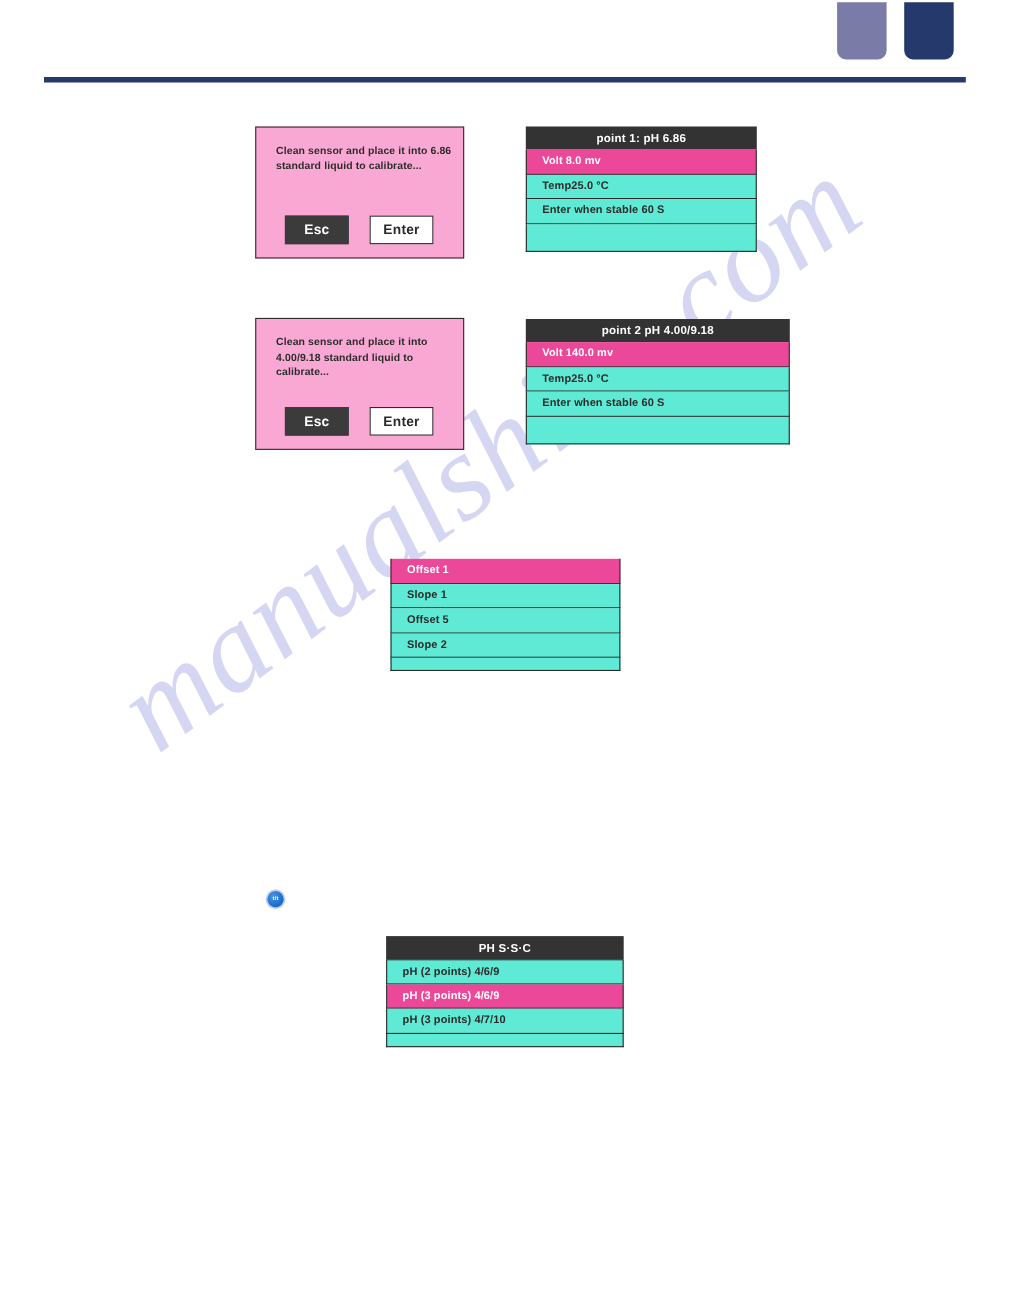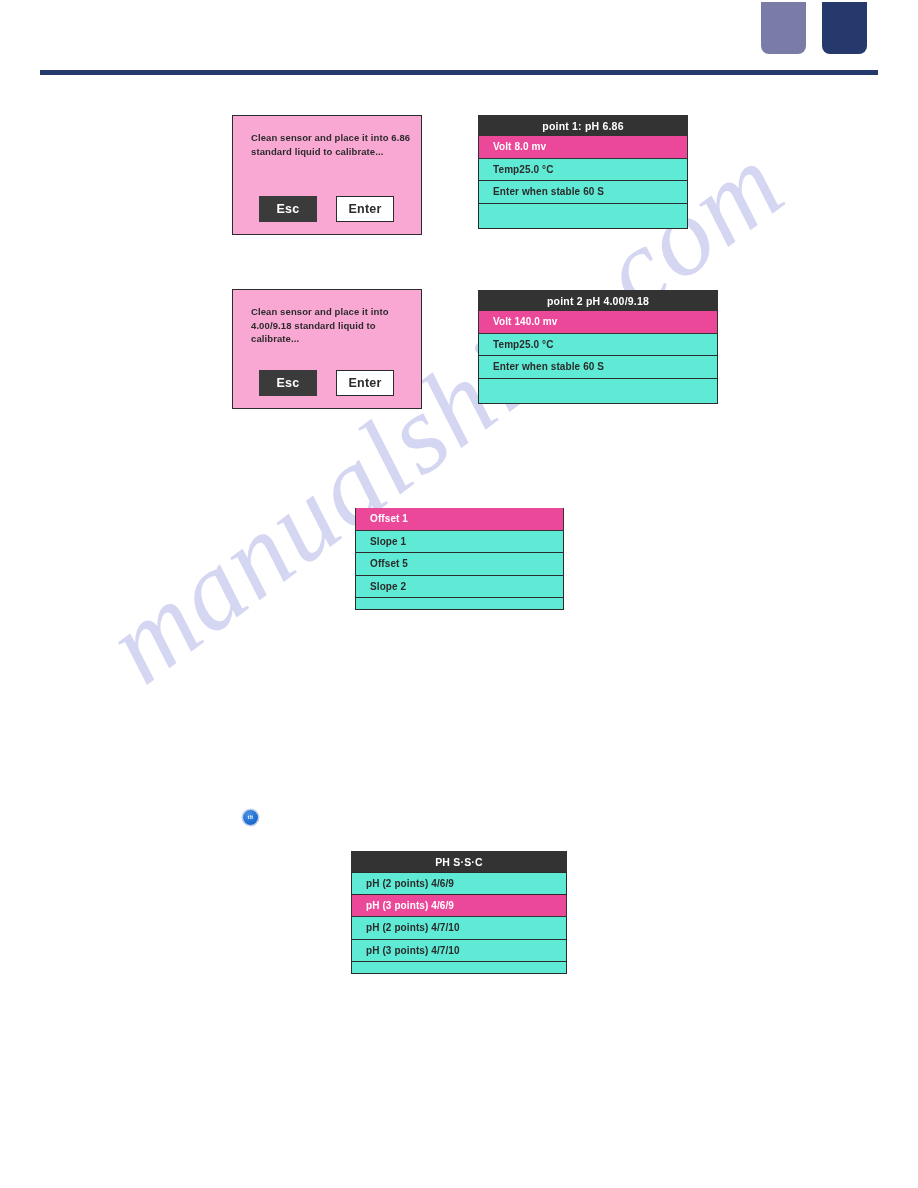--- a/index.html
+++ b/index.html
@@ -244,18 +244,17 @@
     <div class="lp-row">Slope 1</div>
     <div class="lp-row">Offset 5</div>
     <div class="lp-row">Slope 2</div>
     <div class="lp-row blank" style="height:12px;"></div>
   </div>
 
   <div class="list-panel" style="left:351px; top:851px; width:216px;text-align:center;">
     <div class="lp-title">PH S·S·C</div>
     <div class="lp-row first">pH (2 points) 4/6/9</div>
     <div class="lp-row sel">pH (3 points) 4/6/9</div>
-    <div class="lp-row">pH (2 points) 4/7/10</div>
     <div class="lp-row">pH (3 points) 4/7/10</div>
     <div class="lp-row blank" style="height:12px;"></div>
   </div>
 
 </div>
 
 </body></html>

